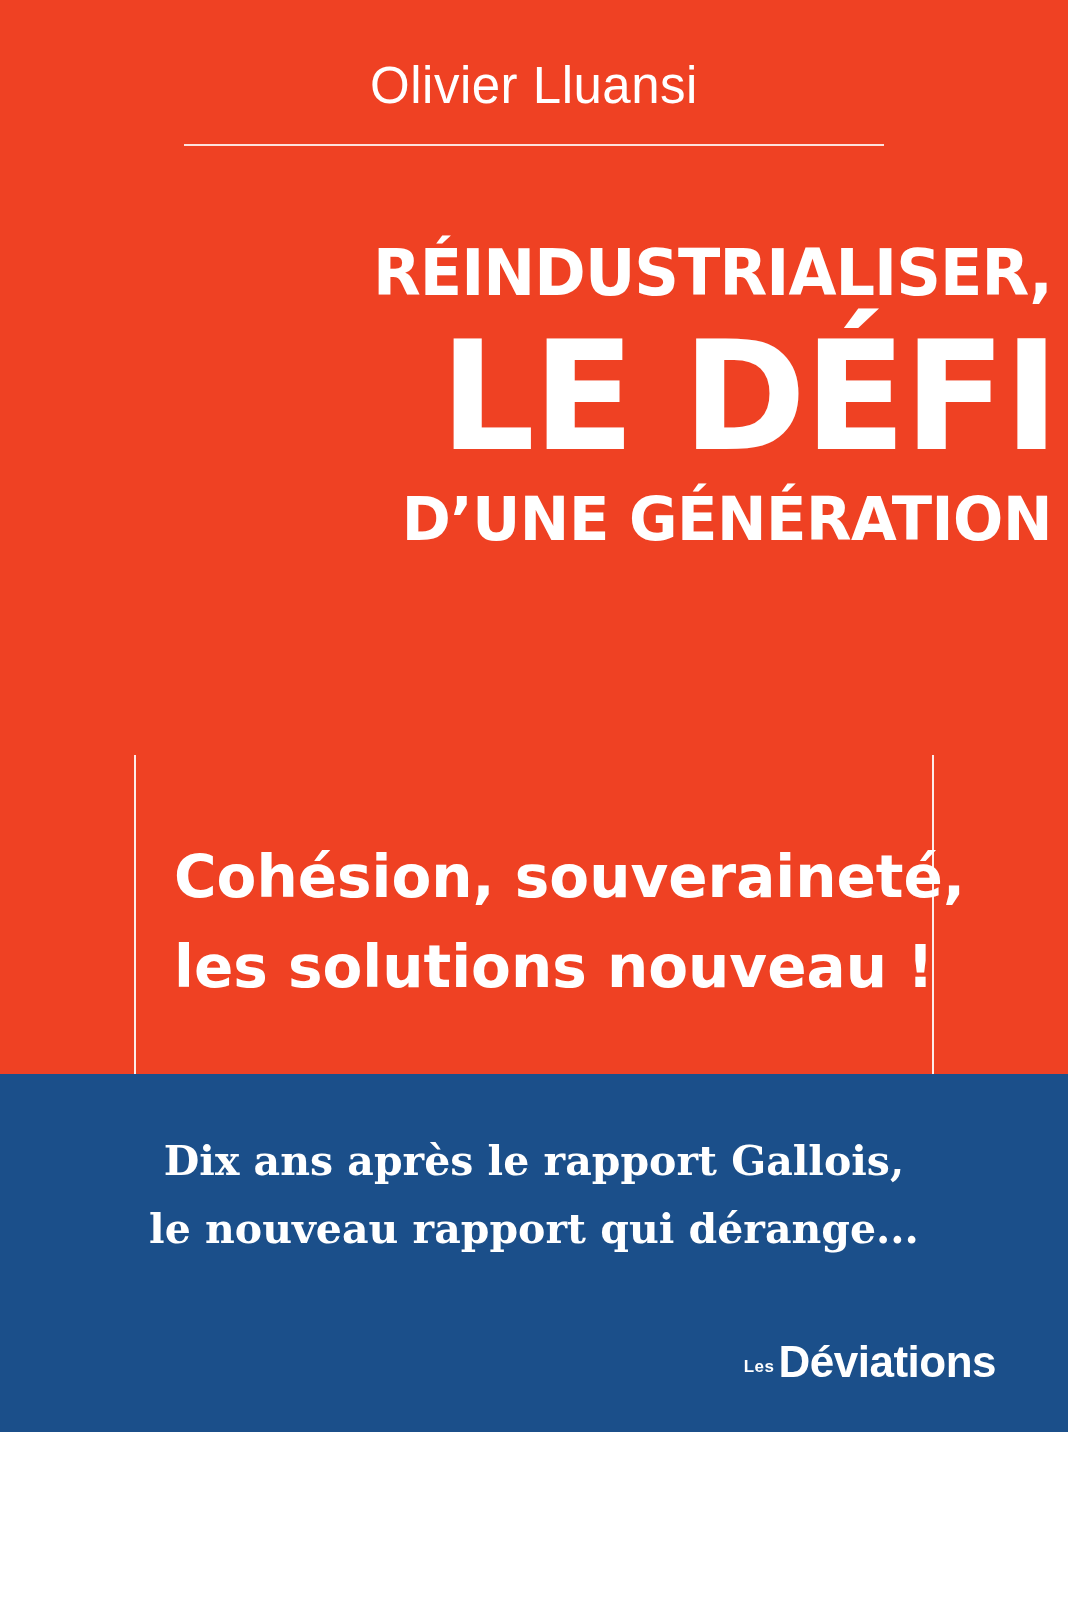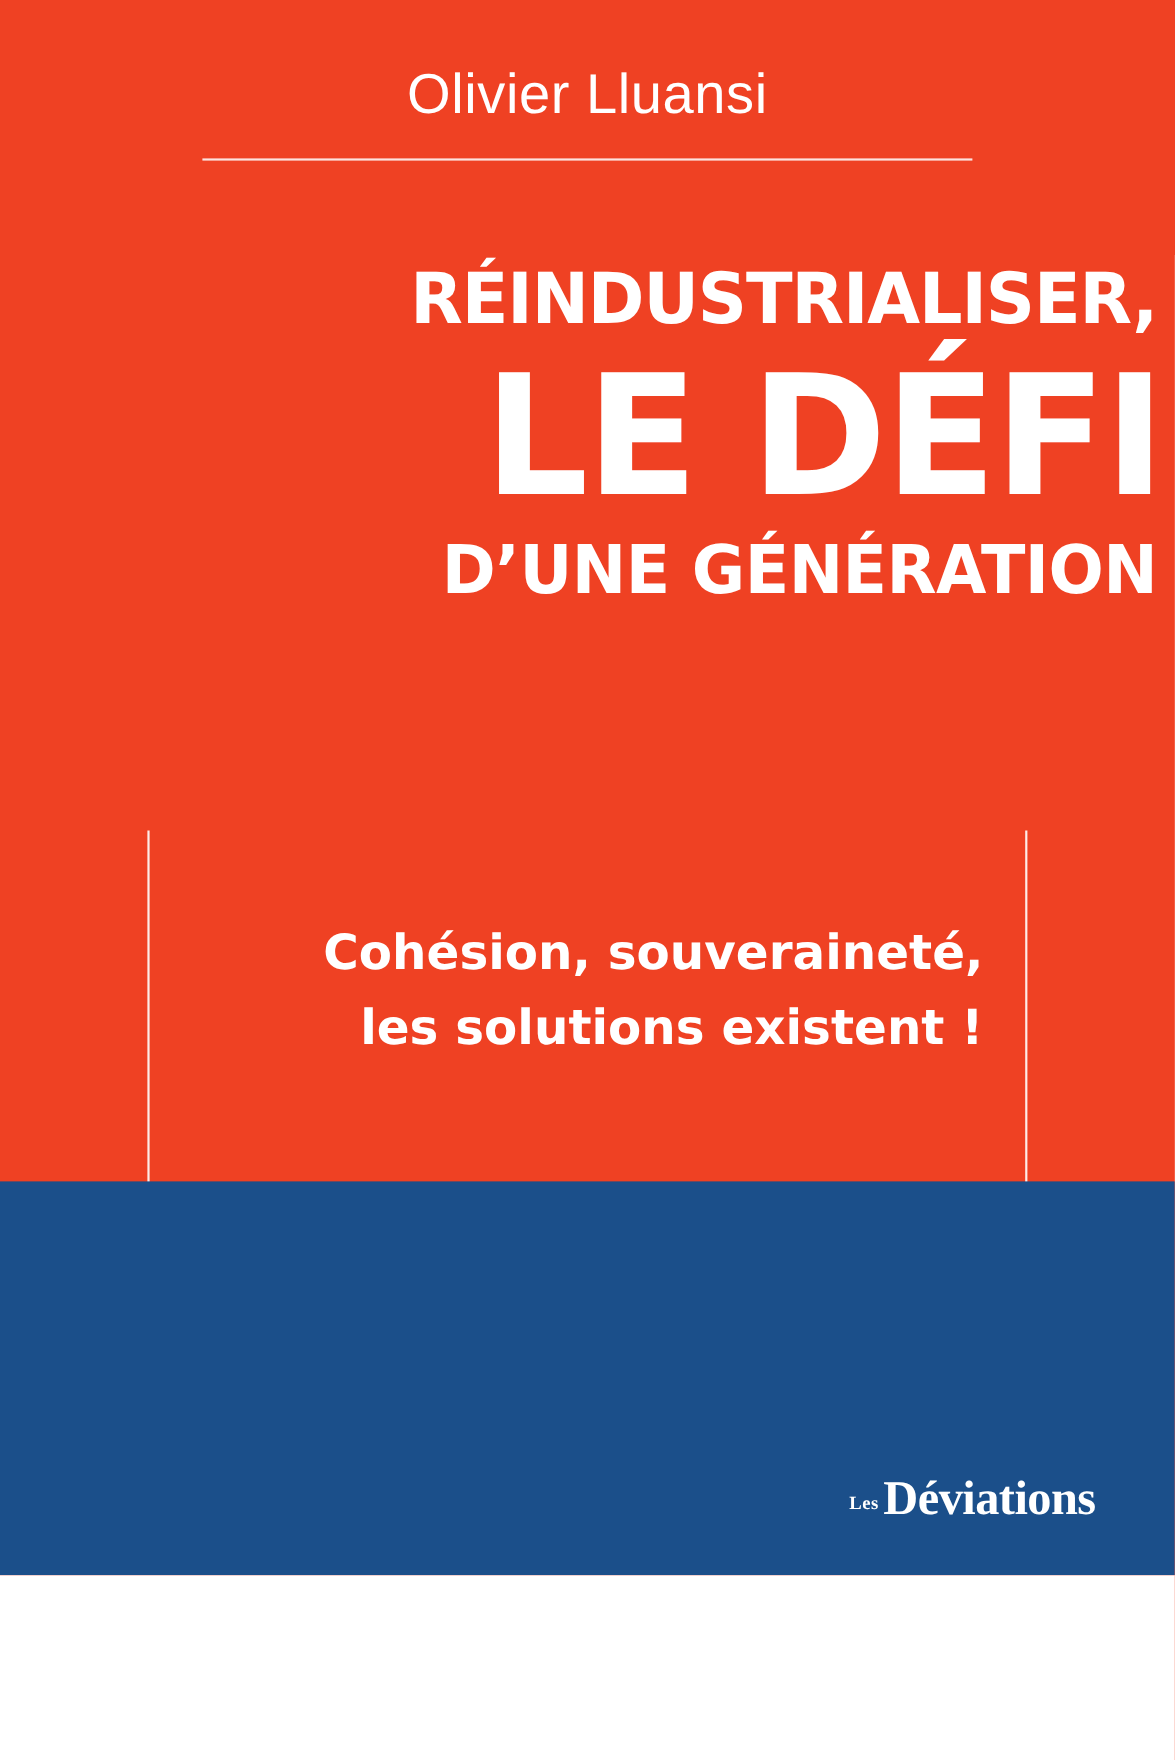--- a/index.html
+++ b/index.html
@@ -98,21 +98,21 @@
   .rule-right { right: 0; }
   .subtitle-text {
     position: absolute;
     top: 78px;
     left: 40px;
     width: 720px;
     text-align: right;
     color: #ffffff;
     font-family: "DejaVu Sans", sans-serif;
     font-weight: 700;
-    font-size: 44px;
+    font-size: 58px;
     line-height: 1.55;
   }
   .subtitle-text div { white-space: nowrap; }
 
   
   .band {
     position: absolute;
     left: 0;
     bottom: 0;
     width: 100%;
@@ -134,21 +134,21 @@
   .band-text div { white-space: nowrap; }
 
   
   .publisher {
     position: absolute;
     right: 72px;
     bottom: 48px;
     color: #ffffff;
     display: flex;
     align-items: flex-end;
-    font-family: Liberation Serif, serif;
+    font-family: Liberation Sans, sans-serif;
     justify-content: space-between;
   }
   .publisher-les {
     font-size: 17px;
     font-weight: 700;
     letter-spacing: 0.5px;
     margin-right: 4px;
     margin-bottom: 7px;
   }
   .publisher-main {
@@ -172,24 +172,28 @@
     <div class="title-line1">RÉINDUSTRIALISER,</div>
     <div class="title-line2">LE DÉFI</div>
     <div class="title-line3">D’UNE GÉNÉRATION</div>
   </div>
 
   <div class="subtitle-block">
     <div class="rule-left"></div>
     <div class="rule-right"></div>
     <div class="subtitle-text">
       <div>Cohésion, souveraineté,</div>
-      <div>les solutions existent !</div>
+      <div>les solutions nouveau !</div>
     </div>
   </div>
 
   <div class="band">
+    <div class="band-text">
+      <div>Dix ans après le rapport Gallois,</div>
+      <div>le nouveau rapport qui dérange...</div>
+    </div>
     <div class="publisher">
       <span class="publisher-les">Les</span>
       <span class="publisher-main">Déviations</span>
     </div>
   </div>
 
 </div>
 
 </body></html>

